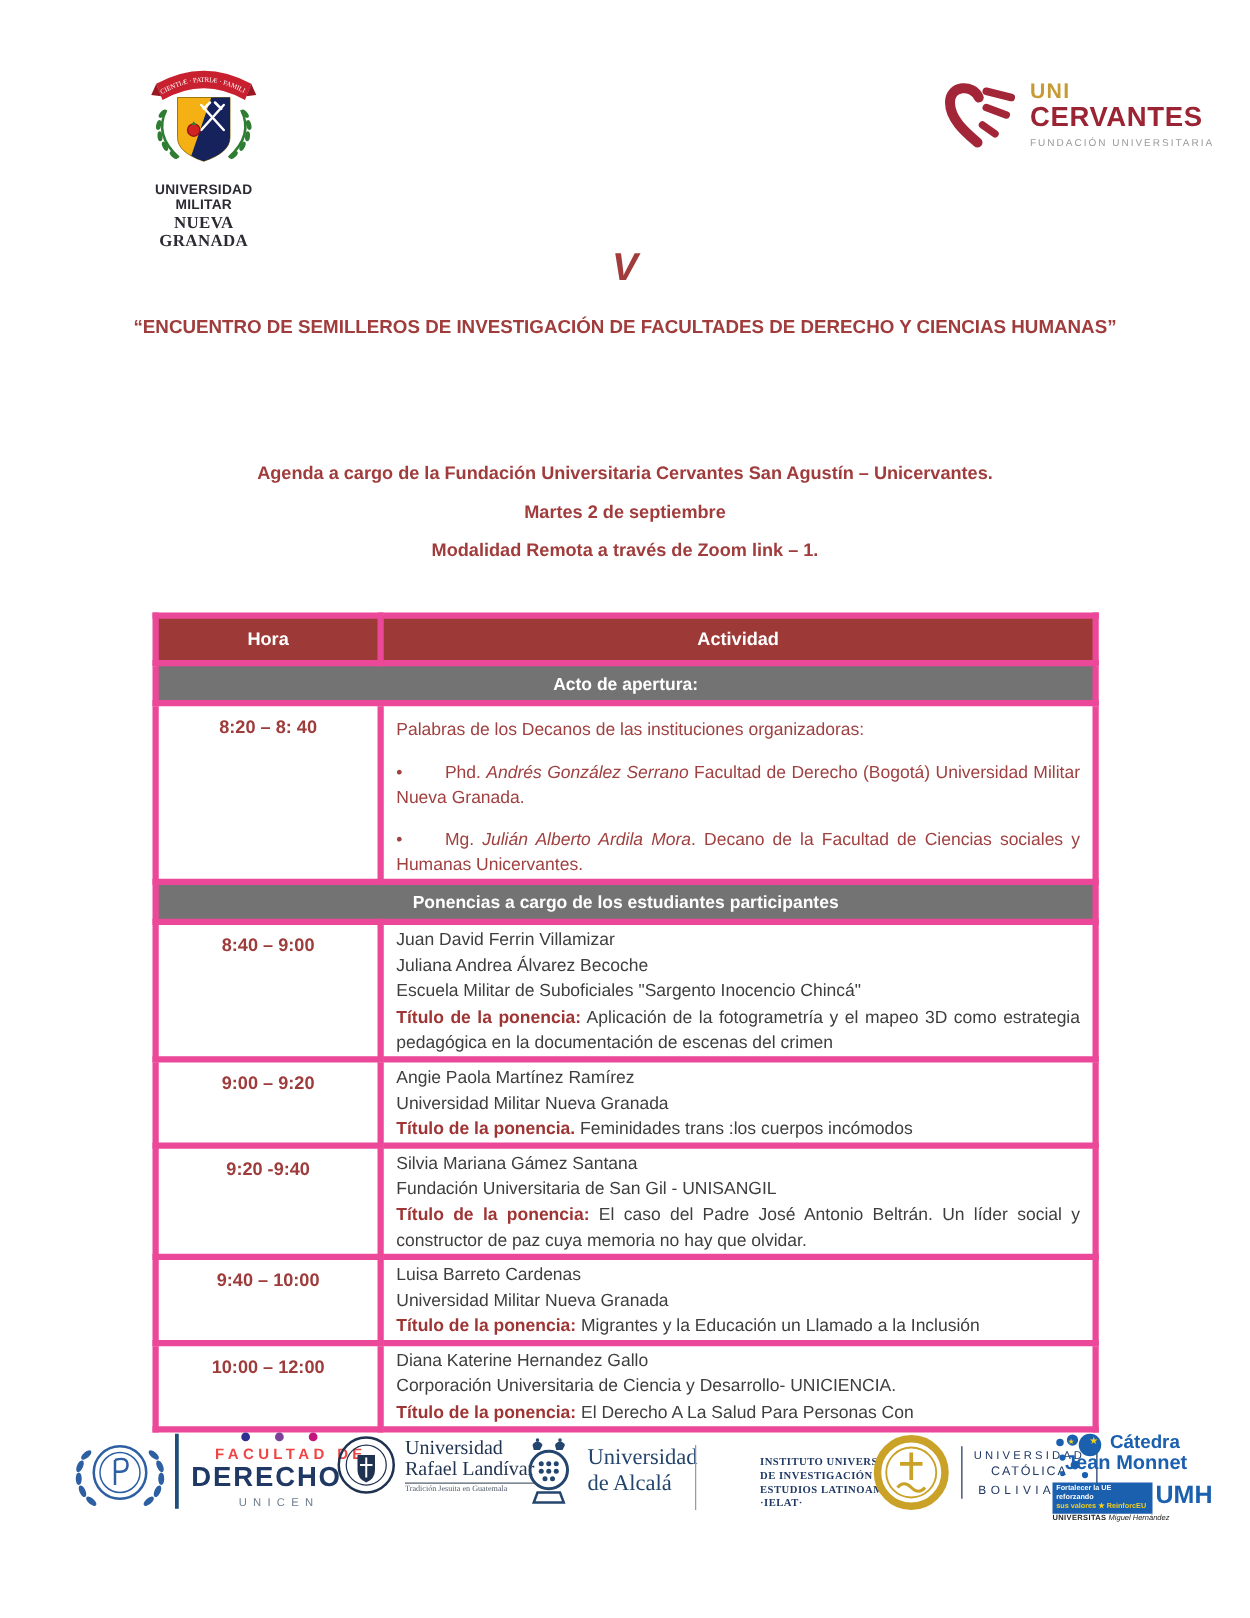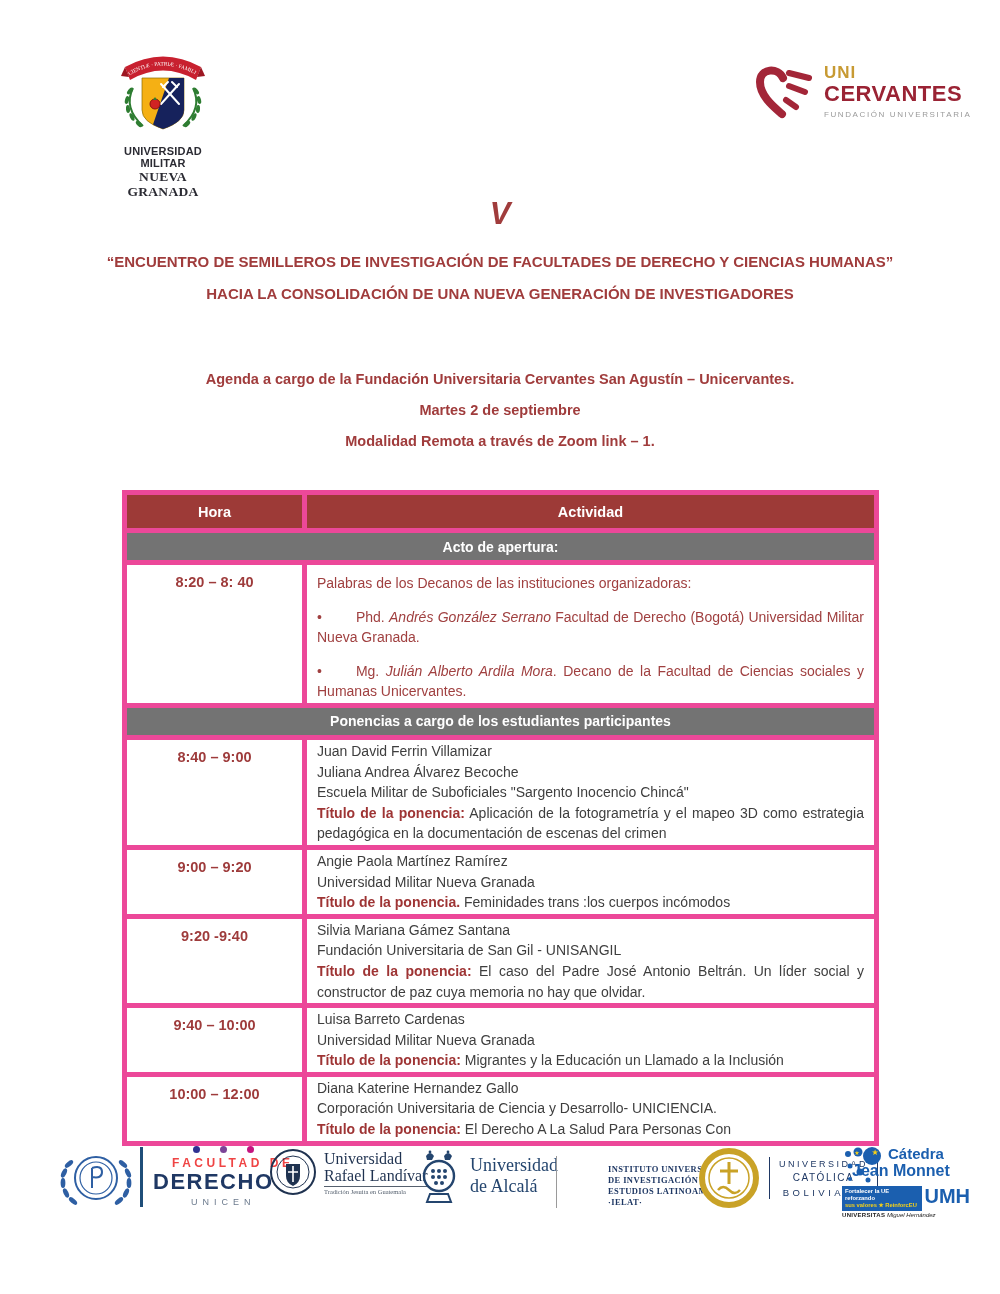--- a/index.html
+++ b/index.html
@@ -135,21 +135,20 @@
     <div class="txt">
       <div class="uni">UNI</div>
       <div class="cer">CERVANTES</div>
       <div class="tag">FUNDACIÓN UNIVERSITARIA</div>
     </div>
   </div>
 
   <div class="numeral">V</div>
   <div class="titles">
     <p class="t1">“ENCUENTRO DE SEMILLEROS DE INVESTIGACIÓN DE FACULTADES DE DERECHO Y CIENCIAS HUMANAS”</p>
-    <p class="t2">HACIA LA CONSOLIDACIÓN DE UNA NUEVA GENERACIÓN DE INVESTIGADORES</p>
   </div>
   <div class="intro">
     <p>Agenda a cargo de la Fundación Universitaria Cervantes San Agustín – Unicervantes.</p>
     <p>Martes 2 de septiembre</p>
     <p>Modalidad Remota a través de Zoom link – 1.</p>
   </div>
 
   <table class="agenda">
     <colgroup>
         <col style="width:180px">

